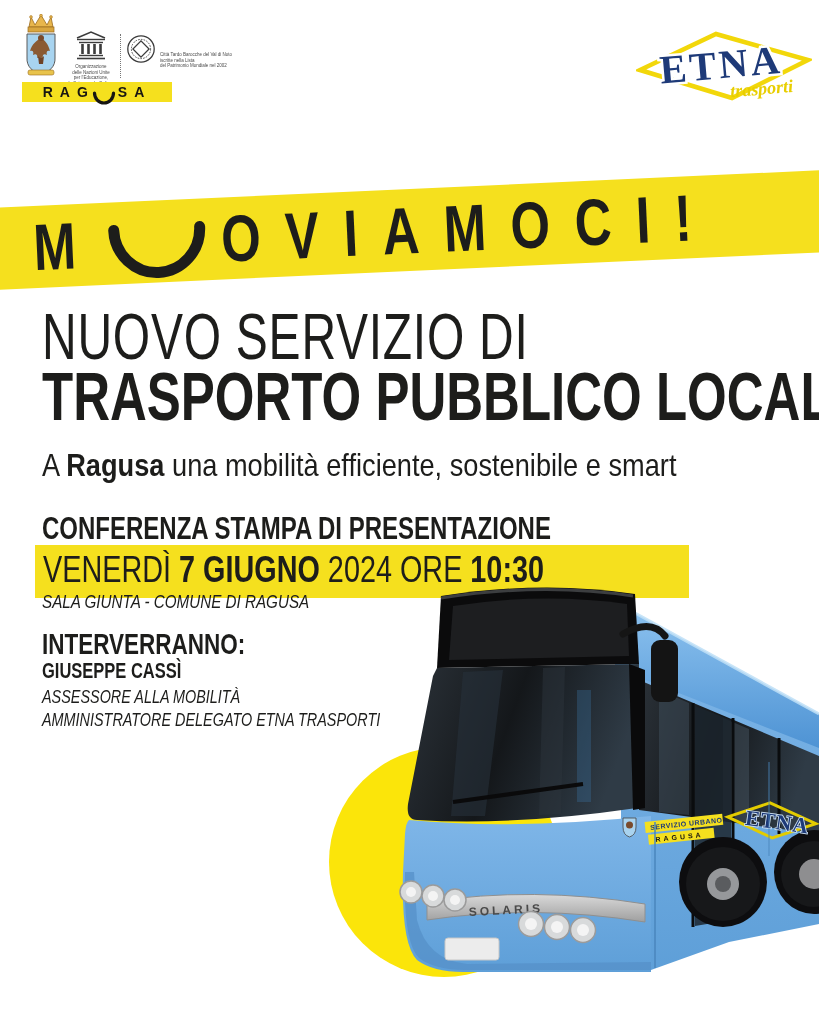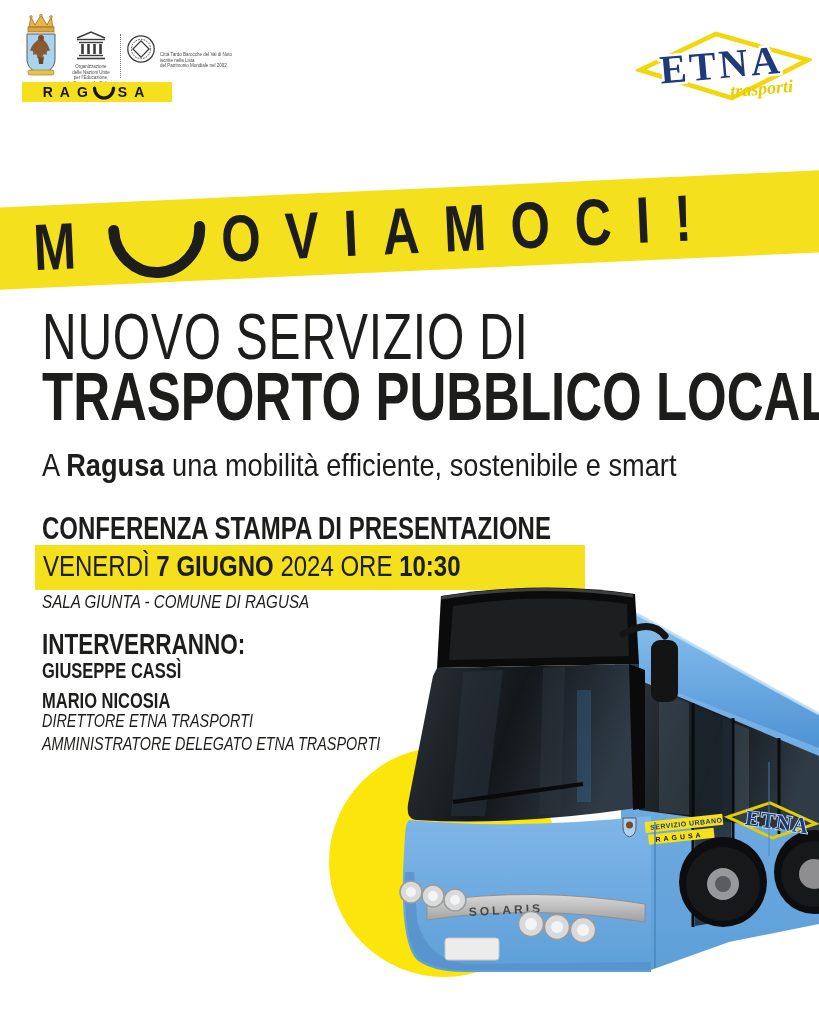--- a/index.html
+++ b/index.html
@@ -7,41 +7,41 @@
           font-family:"Liberation Sans",sans-serif;color:#1d1d1b;}
   
   #city-logo{position:absolute;left:16px;top:12px;width:230px;height:92px;}
   .coa{position:absolute;left:4px;top:2px;}
   .unesco{position:absolute;left:52px;top:18px;width:46px;text-align:center;}
   .tinytxt{font-size:4.5px;line-height:5.5px;color:#4a4a4a;}
   .dotsep{position:absolute;left:104px;top:22px;height:44px;border-left:1.5px dotted #777;}
   .emblem{position:absolute;left:110px;top:22px;}
   .heritage{position:absolute;left:144px;top:40px;width:100px;text-align:left;}
   .ragusa-band{position:absolute;left:6px;top:70px;width:150px;height:20px;background:#F5E01E;
-               display:flex;align-items:flex-start;justify-content:center;}
+               display:flex;align-items:flex-end;justify-content:center;}
   .ragusa-band .wl{font-weight:bold;font-size:14px;letter-spacing:7px;color:#171512;line-height:20px;}
   .smile-sm{transform:translateY(4px);margin:0 2px 0 -3px;}
   #etna-logo{position:absolute;left:636px;top:26px;width:176px;height:78px;}
   
   #banner{position:absolute;left:-25px;top:189px;width:869px;height:82px;background:#F5E01E;
           transform:rotate(-2.6deg);display:flex;align-items:center;padding-left:58px;box-sizing:border-box;}
   .banner-seg{display:inline-block;font-weight:800;font-size:62px;letter-spacing:30px;
               transform:scale(0.82,1.06);transform-origin:0 50%;white-space:nowrap;color:#1d1d1b;}
   .smile-big{transform:translateY(10px);margin:0 14px 0 -8px;flex:0 0 auto;}
   
   .cx75{display:inline-block;transform:scaleX(0.75);transform-origin:0 50%;white-space:nowrap;}
   .cx80{display:inline-block;transform:scaleX(0.80);transform-origin:0 50%;white-space:nowrap;}
   .cx85{display:inline-block;transform:scaleX(0.85);transform-origin:0 50%;white-space:nowrap;}
   #title{position:absolute;left:42px;top:308px;}
   .t1{font-size:64px;font-weight:400;letter-spacing:1px;line-height:58px;}
   .t2{font-size:68px;font-weight:800;line-height:60px;}
   #subtitle{position:absolute;left:42px;top:447px;font-size:32px;line-height:36px;}
   #conf-heading{position:absolute;left:42px;top:510px;font-size:32px;font-weight:700;}
   #date-line{position:absolute;left:35px;top:545px;background:#F5E01E;padding:4px 20px 7px 8px;}
-  #date-line .d{font-size:30px;}
+  #date-line .d{font-size:36px;}
   .b{font-weight:800;}
   #location{position:absolute;left:42px;top:591px;font-size:19px;font-style:italic;text-align:right;}
   #interverranno{position:absolute;left:42px;top:627px;font-size:30px;font-weight:700;}
   #speakers{position:absolute;left:42px;top:659px;}
   .speaker{margin-bottom:6px;}
   .sp-name{font-size:22px;font-weight:800;line-height:24px;}
   .sp-role{font-size:18px;font-style:italic;line-height:17px;}
   
   #yellow-circle{position:absolute;left:329px;top:747px;width:230px;height:230px;border-radius:50%;
                  background:#FBE50A;}
@@ -136,24 +136,21 @@
 
   <div id="interverranno">
     <span class="cx75">INTERVERRANNO:</span>
   </div>
 
   <div id="speakers">
     <div class="speaker">
       <div class="sp-name"><span class="cx75">GIUSEPPE CASSÌ</span></div>
     </div>
     <div class="speaker">
-    </div>
-    <div class="speaker">
-      <div class="sp-name"><span class="cx75">MARIO NICOSIA</span></div>
-      <div class="sp-role"><span class="cx80">DIRETTORE ETNA TRASPORTI</span></div>
+      <div class="sp-role"><span class="cx80">ASSESSORE ALLA MOBILITÀ</span></div>
     </div>
     <div class="speaker">
       <div class="sp-role"><span class="cx80">AMMINISTRATORE DELEGATO ETNA TRASPORTI</span></div>
     </div>
   </div>
 
   <div id="yellow-circle"></div>
 
   <svg id="bus" width="426" height="420" viewBox="0 0 426 420">
     <defs>

